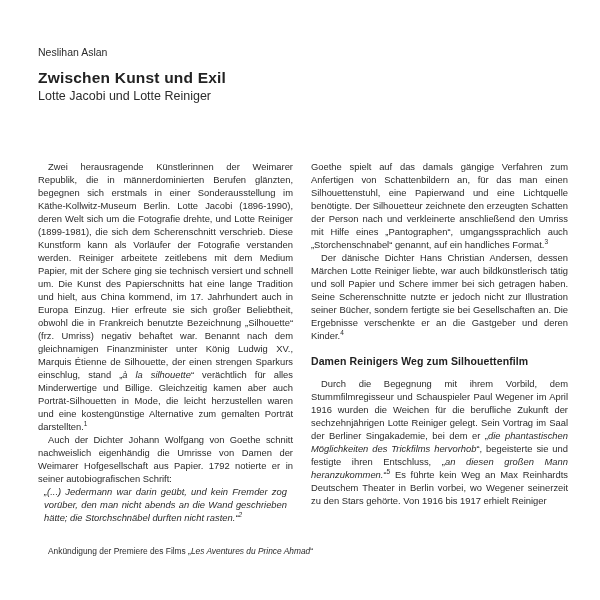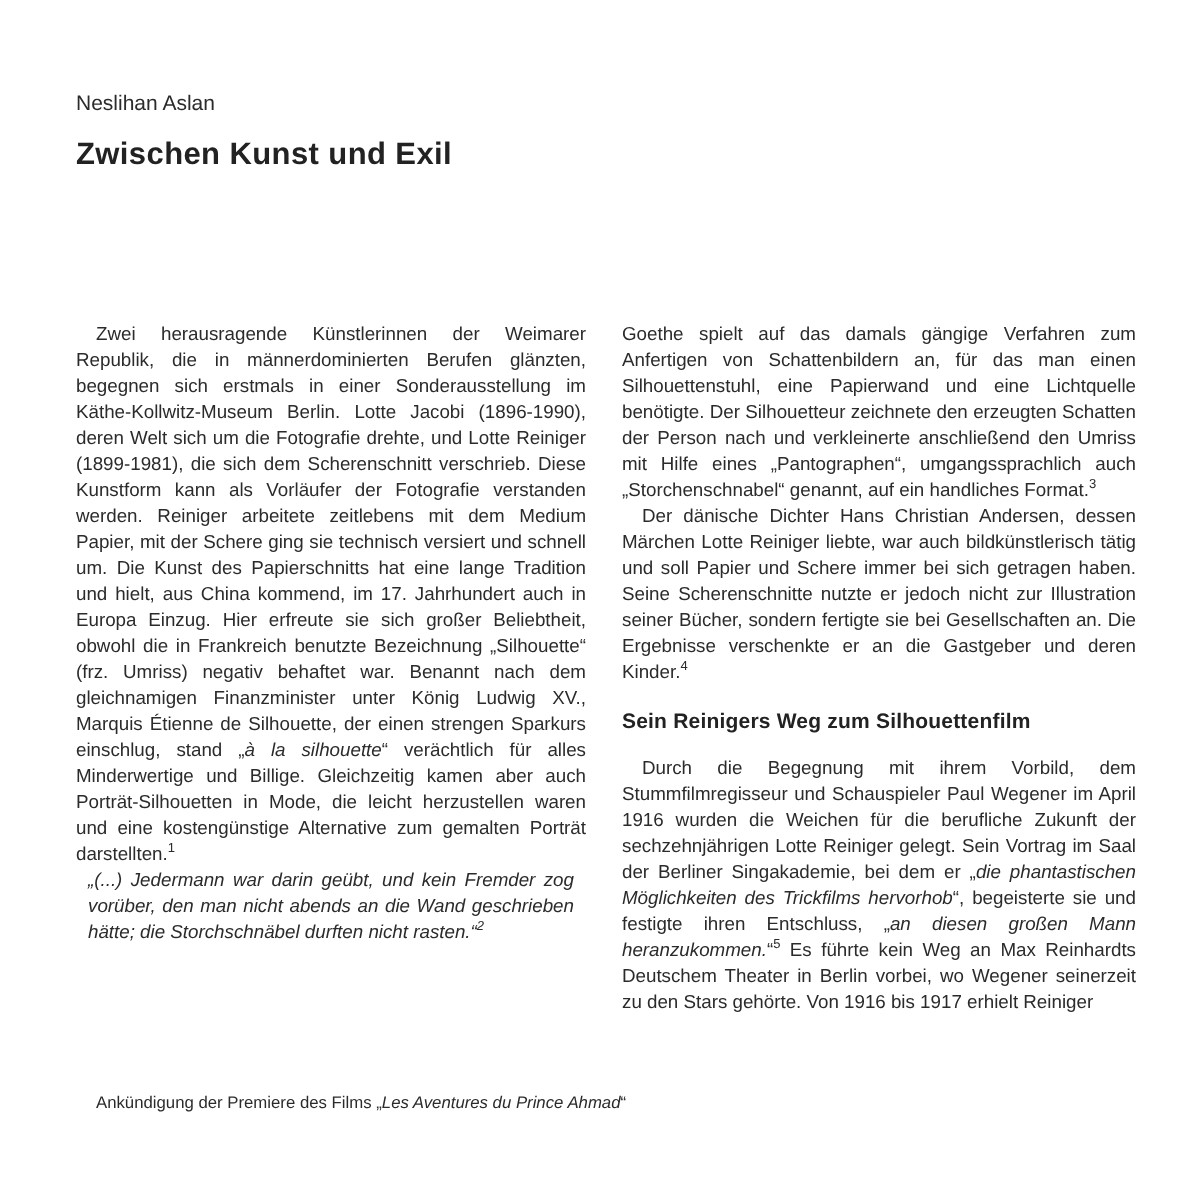--- a/index.html
+++ b/index.html
@@ -68,31 +68,33 @@
   }
 </style>
 </head>
 <body>
 
 <div class="page">
 
   <header class="article-header">
     <p class="author">Neslihan Aslan</p>
     <h1 class="title">Zwischen Kunst und Exil</h1>
+    <p class="subtitle">Lotte Jacobi und Lotte Reiniger</p>
   </header>
 
   <section class="col col-left">
     <p class="body indent"><span>Zwei herausragende Künstlerinnen der Weimarer Republik, die in männerdominierten Berufen glänzten, begegnen sich erstmals in einer Sonderausstellung im Käthe-Kollwitz-Museum Berlin. Lotte Jacobi (1896-1990), deren Welt sich um die Fotografie drehte, und Lotte Reiniger (1899-1981), die sich dem Scherenschnitt verschrieb. Diese Kunstform kann als Vorläufer der Fotografie verstanden werden. Reiniger arbeitete zeitlebens mit dem Medium Papier, mit der Schere ging sie technisch versiert und schnell um. Die Kunst des Papierschnitts hat eine lange Tradition und hielt, aus China kommend, im 17. Jahrhundert auch in Europa Einzug. Hier erfreute sie sich großer Beliebtheit, obwohl die in Frankreich benutzte Bezeichnung „Silhouette“ (frz. Umriss) negativ behaftet war. Benannt nach dem gleichnamigen Finanzminister unter König Ludwig XV., Marquis Étienne de Silhouette, der einen strengen Sparkurs einschlug, stand „</span><i>à la silhouette</i><span>“ verächtlich für alles Minderwertige und Billige. Gleichzeitig kamen aber auch Porträt-Silhouetten in Mode, die leicht herzustellen waren und eine kostengünstige Alternative zum gemalten Porträt darstellten.</span><sup>1</sup></p>
+    <p class="body indent"><span>Auch der Dichter Johann Wolfgang von Goethe schnitt nachweislich eigenhändig die Umrisse von Damen der Weimarer Hofgesellschaft aus Papier. 1792 notierte er in seiner autobiografischen Schrift:</span></p>
     <blockquote class="quote"><i>„(...) Jedermann war darin geübt, und kein Fremder zog vorüber, den man nicht abends an die Wand geschrieben hätte; die Storchschnäbel durften nicht rasten.“</i><sup>2</sup></blockquote>
   </section>
 
   <section class="col col-right">
     <p class="body"><span>Goethe spielt auf das damals gängige Verfahren zum Anfertigen von Schattenbildern an, für das man einen Silhouettenstuhl, eine Papierwand und eine Lichtquelle benötigte. Der Silhouetteur zeichnete den erzeugten Schatten der Person nach und verkleinerte anschließend den Umriss mit Hilfe eines „Pantographen“, umgangssprachlich auch „Storchenschnabel“ genannt, auf ein handliches Format.</span><sup>3</sup></p>
     <p class="body indent"><span>Der dänische Dichter Hans Christian Andersen, dessen Märchen Lotte Reiniger liebte, war auch bildkünstlerisch tätig und soll Papier und Schere immer bei sich getragen haben. Seine Scherenschnitte nutzte er jedoch nicht zur Illustration seiner Bücher, sondern fertigte sie bei Gesellschaften an. Die Ergebnisse verschenkte er an die Gastgeber und deren Kinder.</span><sup>4</sup></p>
-    <h2 class="section-heading">Sein Reinigers Weg zum Silhouettenfilm</h2>
+    <h2 class="section-heading">Damen Reinigers Weg zum Silhouettenfilm</h2>
     <p class="body indent"><span>Durch die Begegnung mit ihrem Vorbild, dem Stummfilmregisseur und Schauspieler Paul Wegener im April 1916 wurden die Weichen für die berufliche Zukunft der sechzehnjährigen Lotte Reiniger gelegt. Sein Vortrag im Saal der Berliner Singakademie, bei dem er „</span><i>die phantastischen Möglichkeiten des Trickfilms hervorhob</i><span>“, begeisterte sie und festigte ihren Entschluss, „</span><i>an diesen großen Mann heranzukommen.</i><span>“</span><sup>5</sup><span> Es führte kein Weg an Max Reinhardts Deutschem Theater in Berlin vorbei, wo Wegener seinerzeit zu den Stars gehörte. Von 1916 bis 1917 erhielt Reiniger</span></p>
   </section>
 
   <footer class="footnote"><span>Ankündigung der Premiere des Films „</span><i>Les Aventures du Prince Ahmad</i><span>“ in der Comédie des Champs-Elysées, Paris, im </span><i>Le Figaro</i><span> vom 1. Juli 1926</span></footer>
 
   <div class="page-number">11</div>
 
 </div>
 
 </body></html>

